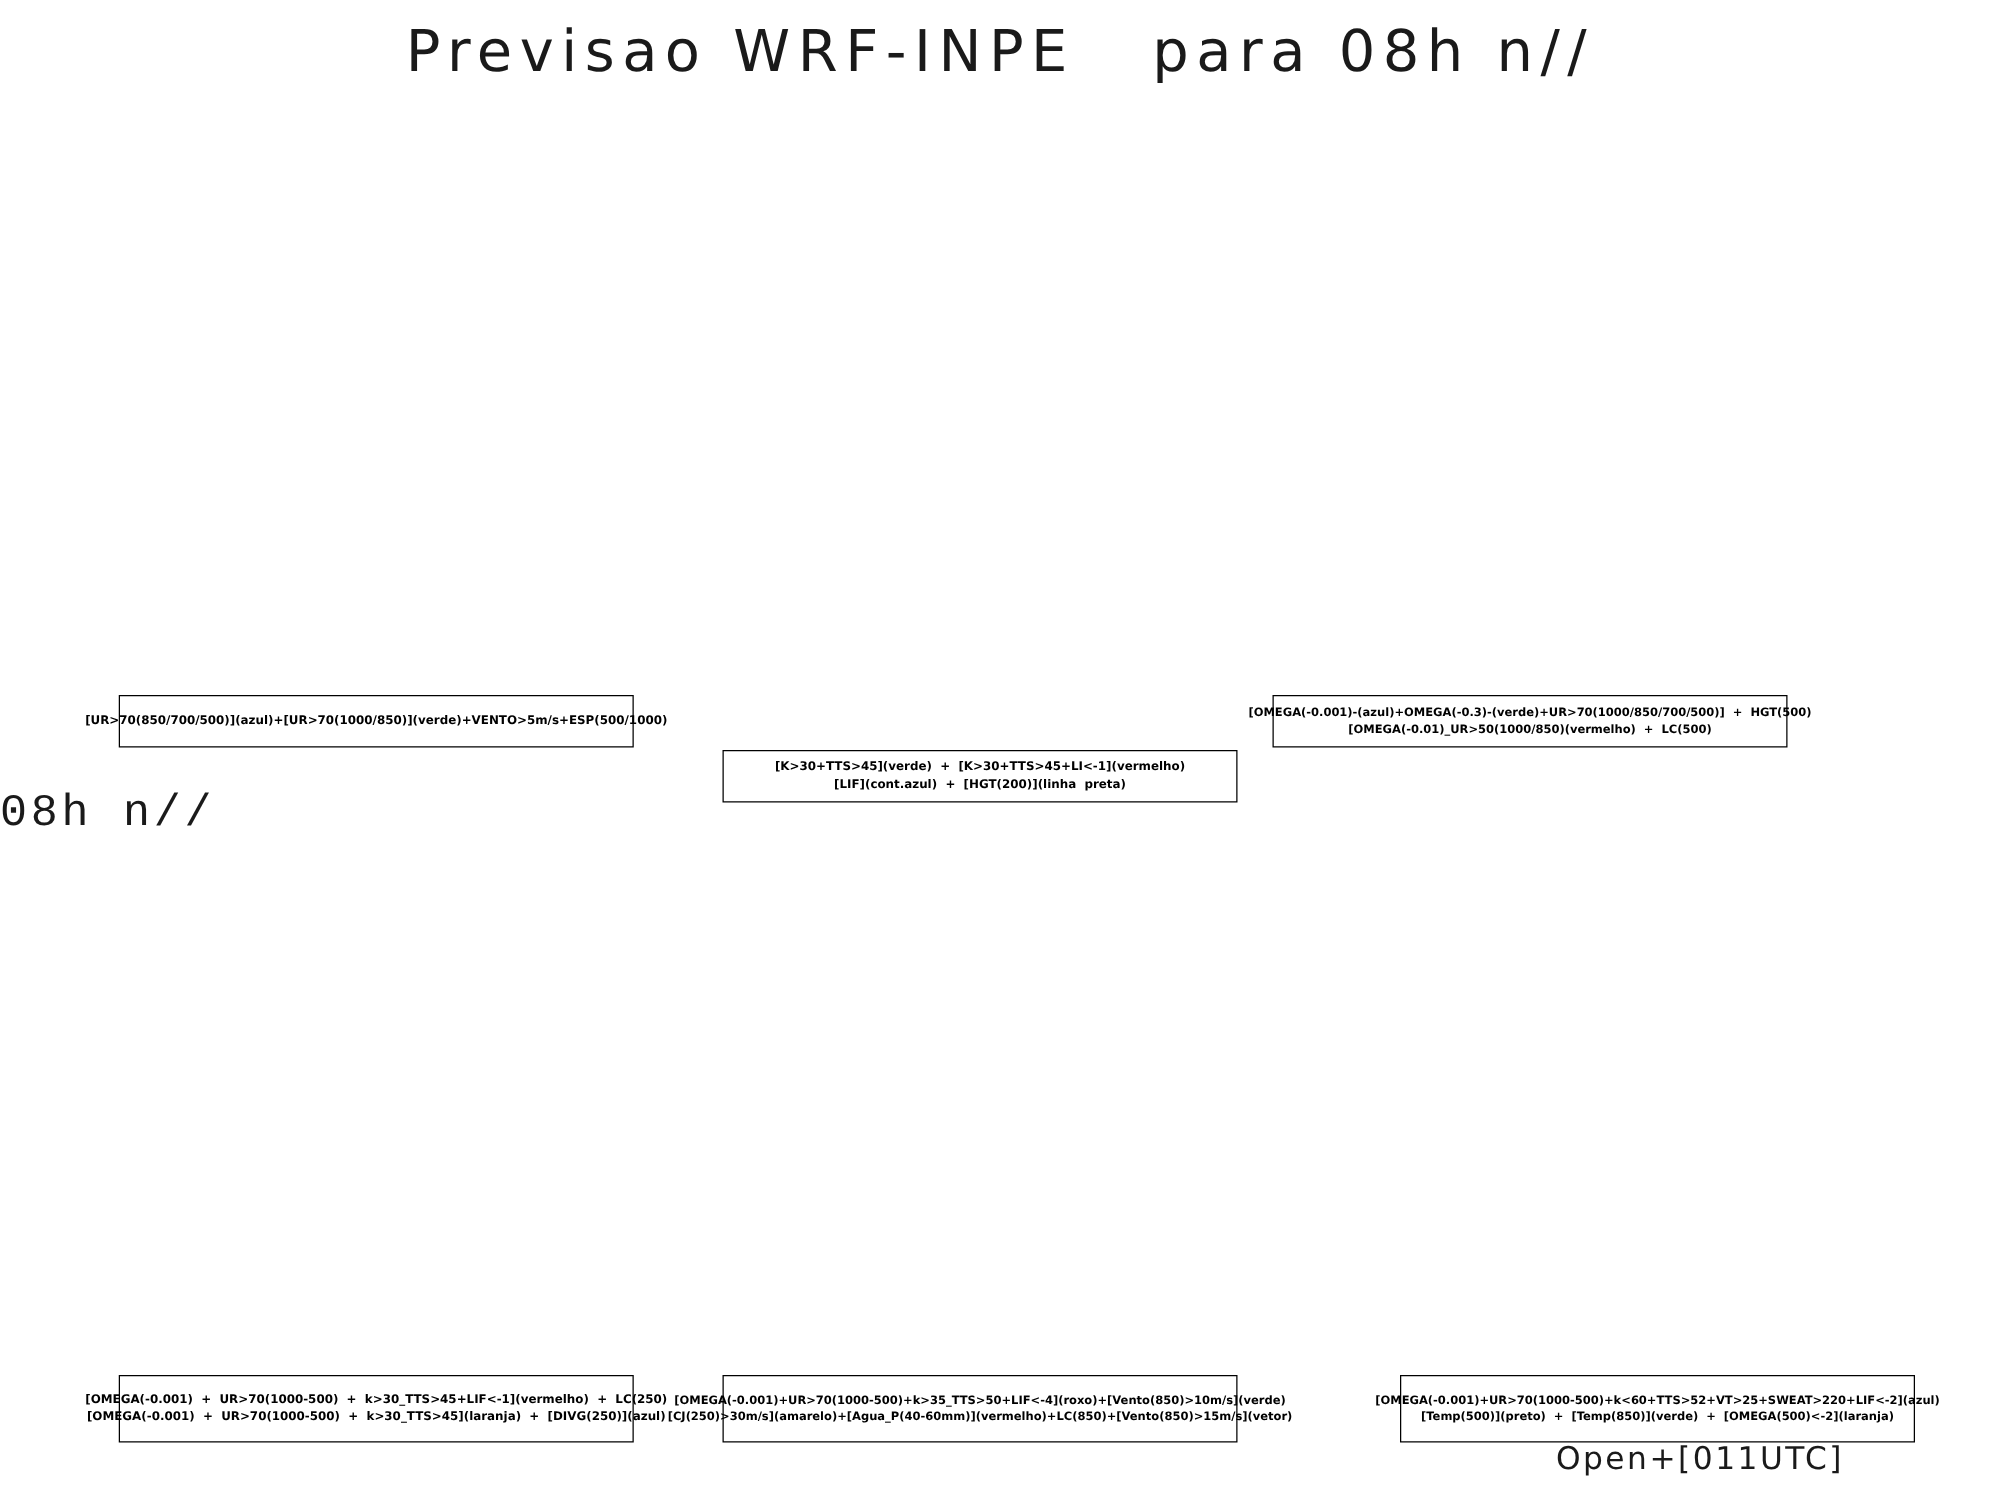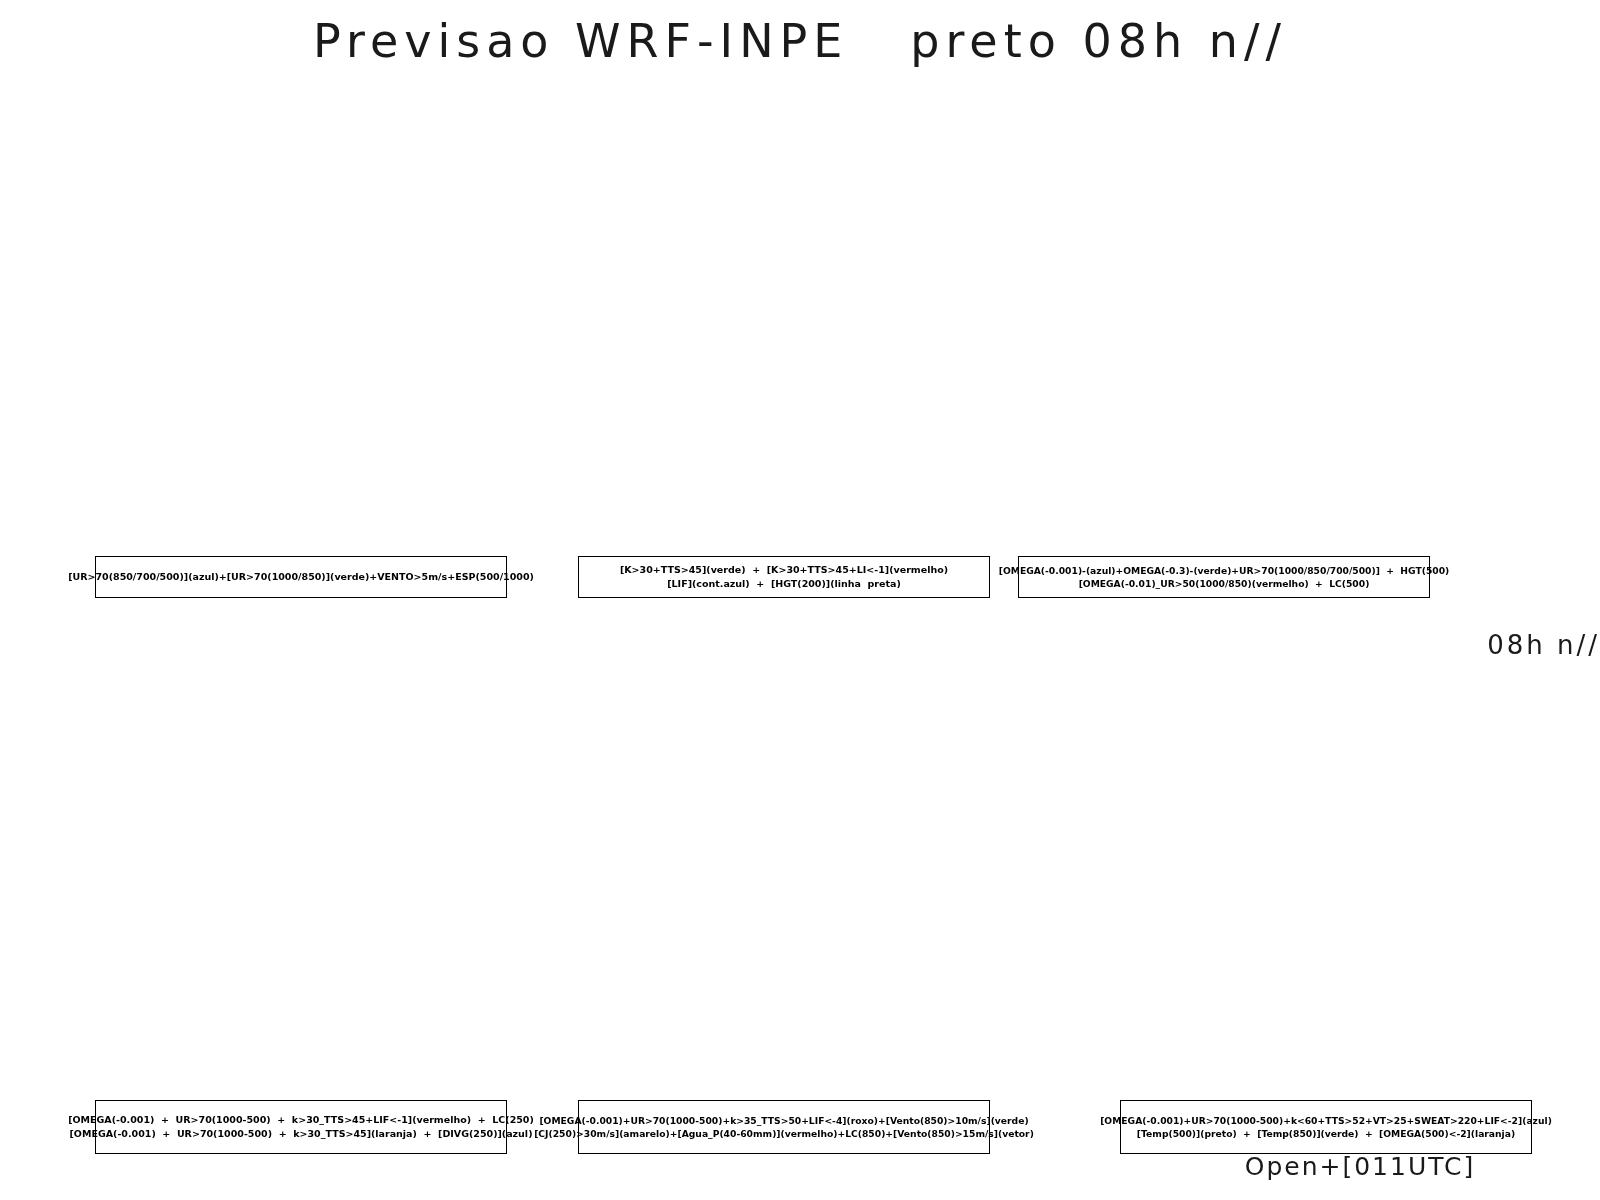--- a/index.html
+++ b/index.html
@@ -29,25 +29,26 @@
     color: #1a1a1a;
     white-space: pre;
   }
 
   
   .mid-caption {
     position: absolute;
     top: 630px;
     left: 0;
     width: 1600px;
-    text-align: right;
-    font-size: 26px;
+    text-align: left;
+    font-size: 36px;
     letter-spacing: 3px;
     color: #1a1a1a;
     white-space: pre;
+    font-family: Liberation Mono, monospace;
   }
 
   
   .bottom-caption {
     position: absolute;
     top: 1152px;
     left: 1130px;
     width: 460px;
     text-align: center;
     font-size: 25px;
@@ -74,38 +75,38 @@
     font-weight: bold;
     color: #000000;
     line-height: 1.45;
     white-space: pre;
     text-align: center;
   }
 
   
   .row1 { top: 556px; height: 42px; }
   .b-r1c1 { left: 95px;   width: 412px; justify-content: center; }
-  .b-r1c2 { left: 578px;  width: 412px; }
+  .b-r1c2 { left: 578px;  width: 412px; margin-top: 44px; }
   .b-r1c3 { left: 1018px; width: 412px; }
 
   
   .row2 { top: 1100px; height: 54px; }
   .b-r2c1 { left: 95px;   width: 412px; }
   .b-r2c2 { left: 578px;  width: 412px; align-items: center; }
   .b-r2c3 { left: 1120px; width: 412px; }
 
   
   .b-r2c2 .legend-line { font-size: 9.2px; }
   .b-r1c3 .legend-line { font-size: 9.2px; }
   .b-r2c3 .legend-line { font-size: 9.2px; }
 </style>
 </head>
 <body>
 
-<div class="page-title">Previsao WRF-INPE   preto 08h n//</div>
+<div class="page-title">Previsao WRF-INPE   para 08h n//</div>
 
 <div class="legend-box row1 b-r1c1">
   <div class="legend-line">[UR&gt;70(850/700/500)](azul)+[UR&gt;70(1000/850)](verde)+VENTO&gt;5m/s+ESP(500/1000)</div>
 </div>
 
 <div class="legend-box row1 b-r1c2">
   <div class="legend-line">[K&gt;30+TTS&gt;45](verde)  +  [K&gt;30+TTS&gt;45+LI&lt;-1](vermelho)</div>
   <div class="legend-line">[LIF](cont.azul)  +  [HGT(200)](linha  preta)</div>
 </div>
 

